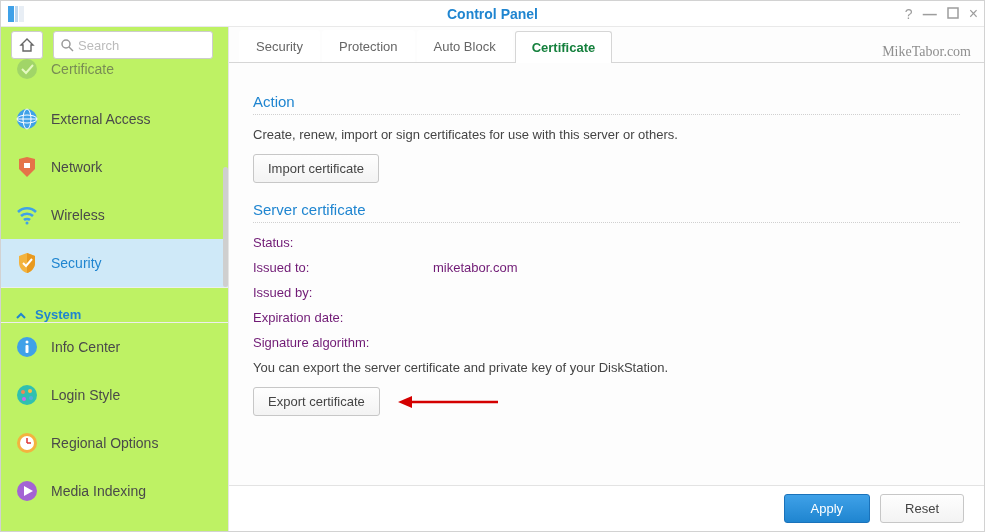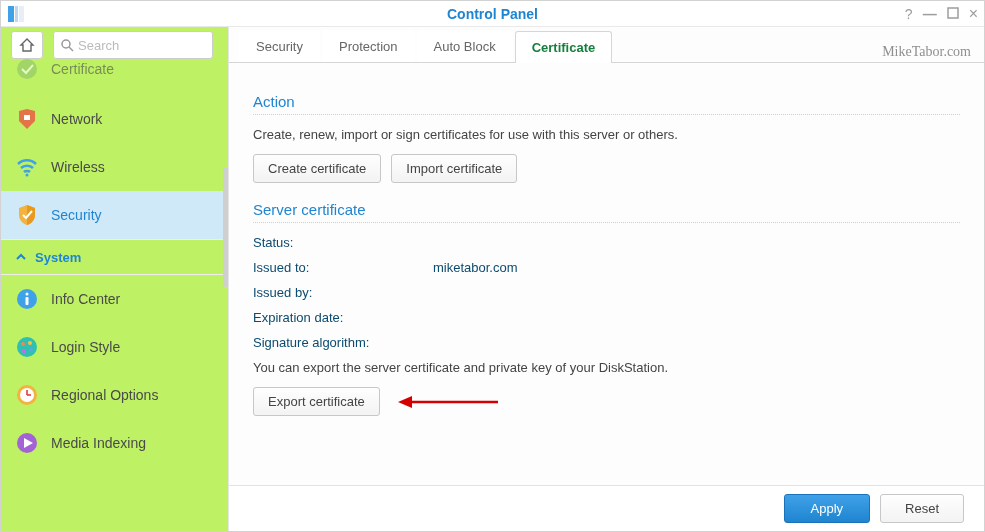--- a/index.html
+++ b/index.html
@@ -15,35 +15,35 @@
   .searchbox { flex: 0 0 160px; height: 28px; border: 1px solid #ccc; border-radius: 3px; display: flex; align-items: center; padding: 0 6px; background: #fff; }
   .searchbox input { border: none; outline: none; width: 100%; font-size: 13px; color: #333; background: transparent; }
   .searchbox input::placeholder { color: #bbb; }
   .searchbox svg { margin-right: 4px; flex-shrink: 0; }
   .watermark { position: absolute; top: 44px; right: 14px; font-size: 14px; color: #8f8f8f; font-family: Georgia, serif; }
   .body { flex: 1; display: flex; min-height: 0; position: relative; }
   .sidebar { width: 228px; border-right: 1px solid #e5e5e5; overflow-y: auto; padding-top: 0; background: #bef264; position: relative; }
   .sidebar-scroll { position: absolute; right: 0; top: 140px; width: 5px; height: 120px; background: #cfcfcf; border-radius: 3px; }
   .side-item { display: flex; align-items: center; height: 48px; padding: 0 14px; gap: 12px; cursor: pointer; color: #4a4a4a; font-size: 14px; }
   .side-item.selected { background: #cfe9f8; color: #1f85d0; }
-  .side-section { display: flex; align-items: center; height: 36px; padding: 0 14px; gap: 8px; border-top: 1px solid #eee; border-bottom: 1px solid #eee; color: #1f85d0; font-weight: bold; font-size: 13px; cursor: pointer; }
+  .side-section { display: flex; align-items: flex-end; height: 36px; padding: 0 14px; gap: 8px; border-top: 1px solid #eee; border-bottom: 1px solid #eee; color: #1f85d0; font-weight: bold; font-size: 13px; cursor: pointer; }
   .side-section svg { flex-shrink: 0; }
   .icon24 { width: 24px; height: 24px; flex-shrink: 0; }
   .content { flex: 1; display: flex; flex-direction: column; min-width: 0; }
   .tabs { display: flex; align-items: flex-end; height: 36px; border-bottom: 1px solid #d6d6d6; padding: 0 10px; gap: 2px; }
   .tab { padding: 8px 16px; color: #666; cursor: pointer; border: 1px solid transparent; border-bottom: none; border-top-left-radius: 3px; border-top-right-radius: 3px; background: #fff; }
   .tab.active { color: #15803d; border-color: #d6d6d6; position: relative; top: 1px; background: #fff; font-weight: bold; }
   .panel { flex: 1; overflow-y: auto; padding: 14px 24px; }
   .section-title { color: #1f85d0; font-size: 15px; margin-top: 16px; margin-bottom: 4px; }
   .dotted { border-bottom: 1px dotted #d0d0d0; margin-bottom: 12px; }
   .desc { color: #444; margin-bottom: 12px; }
   .btnrow { display: flex; gap: 10px; margin-bottom: 18px; }
   .btn { padding: 6px 14px; border: 1px solid #c7c7c7; background: linear-gradient(#fefefe,#f3f3f3); border-radius: 3px; cursor: pointer; color: #444; font-size: 13px; }
   .btn-primary { padding: 6px 26px; border: 1px solid #1a72ba; background: linear-gradient(#3fa1e8,#1f85d0); color: #fff; border-radius: 3px; cursor: pointer; font-size: 13px; }
-  .kv { display: flex; margin-bottom: 10px; color: #0c4a6e; margin-top: 10px; }
+  .kv { display: flex; margin-bottom: 10px; color: #701a75; margin-top: 10px; }
   .kv .k { width: 180px; }
   .footer { height: 46px; border-top: 1px solid #e3e3e3; display: flex; align-items: center; justify-content: flex-end; padding: 0 20px; gap: 10px; background: #fff; }
   .arrow { margin-left: 18px; }
 </style>
 </head>
 <body>
 
 <div class="window">
 
   <div class="titlebar">
@@ -86,20 +86,29 @@
       </div>
 
       <div class="side-item" style="opacity:0.6; height:32px; align-items:flex-start;">
         <svg class="icon24" viewBox="0 0 24 24" style="margin-top:-6px;">
             <circle cx="12" cy="12" r="10" fill="#8fc36b"></circle>
             <path d="M7 12 L11 16 L18 8" stroke="#fff" stroke-width="2" fill="none"></path>
           </svg>
         <span style="margin-top:-2px;">Certificate</span>
       </div>
 
+      <div class="side-item">
+        <svg class="icon24" viewBox="0 0 24 24">
+            <circle cx="12" cy="12" r="10" fill="#3fa1e8"></circle>
+            <ellipse cx="12" cy="12" rx="10" ry="4" fill="none" stroke="#fff" stroke-width="1"></ellipse>
+            <ellipse cx="12" cy="12" rx="4" ry="10" fill="none" stroke="#fff" stroke-width="1"></ellipse>
+            <line x1="2" y1="12" x2="22" y2="12" stroke="#fff" stroke-width="1"></line>
+          </svg>
+        <span>External Access</span>
+      </div>
 
       <div class="side-item">
         <svg class="icon24" viewBox="0 0 24 24">
             <path d="M4 4 L12 2 L20 4 L20 14 L12 22 L4 14 Z" fill="#e57348"></path>
             <rect x="9" y="8" width="6" height="5" fill="#fff"></rect>
           </svg>
         <span>Network</span>
       </div>
 
       <div class="side-item">
@@ -175,21 +184,20 @@
         <div class="tab">Protection</div>
         <div class="tab">Auto Block</div>
         <div class="tab active">Certificate</div>
       </div>
 
       <div class="panel">
         <div class="section-title">Action</div>
         <div class="dotted"></div>
         <div class="desc">Create, renew, import or sign certificates for use with this server or others.</div>
         <div class="btnrow">
-          <button class="btn">Create certificate</button>
           <button class="btn">Import certificate</button>
         </div>
 
         <div class="section-title">Server certificate</div>
         <div class="dotted"></div>
 
         <div class="kv">
           <div class="k">Status:</div>
           <div></div>
         </div>

